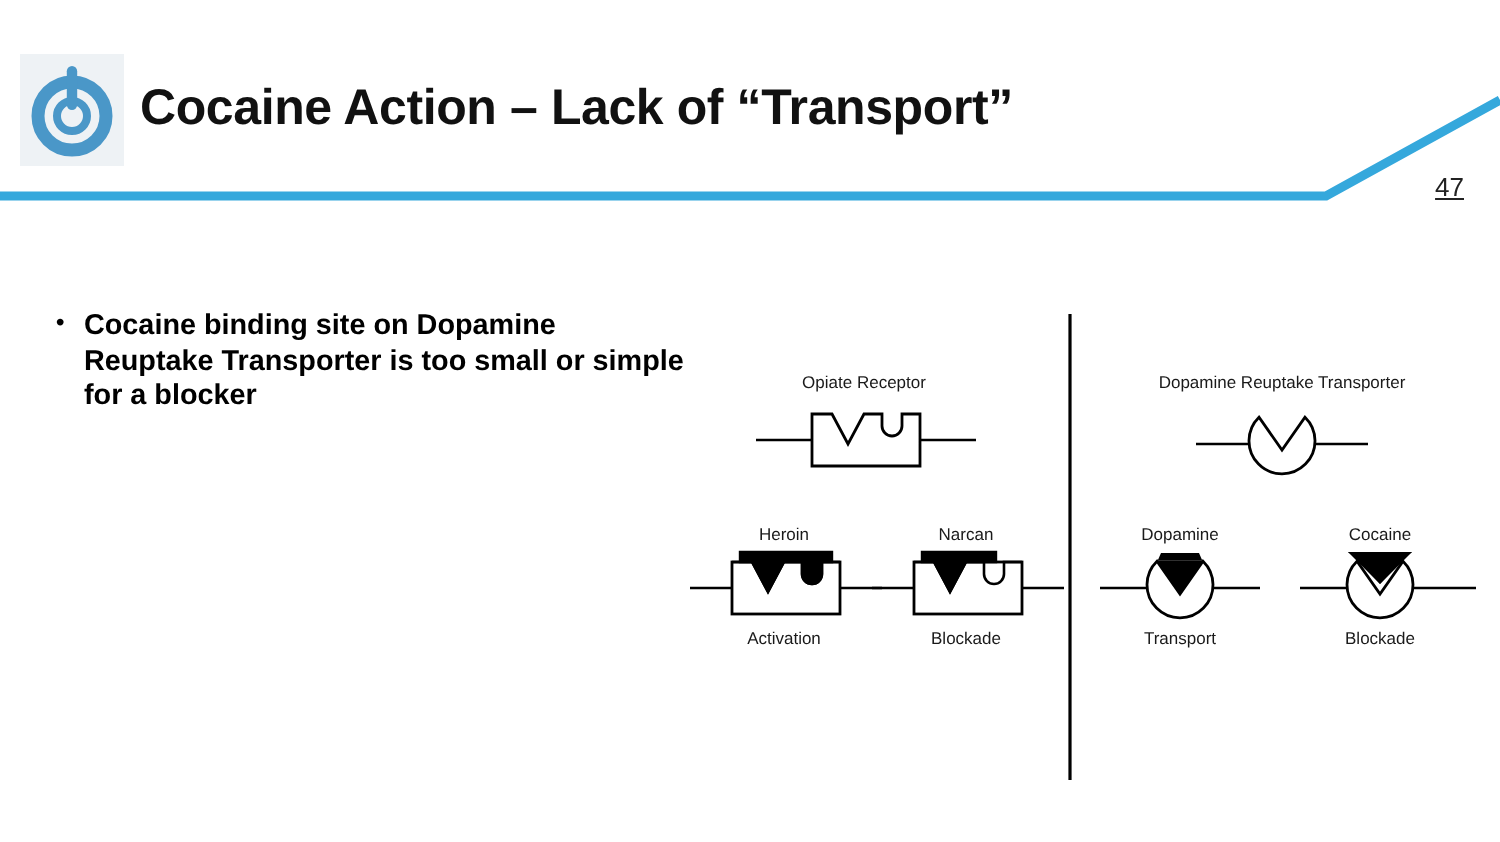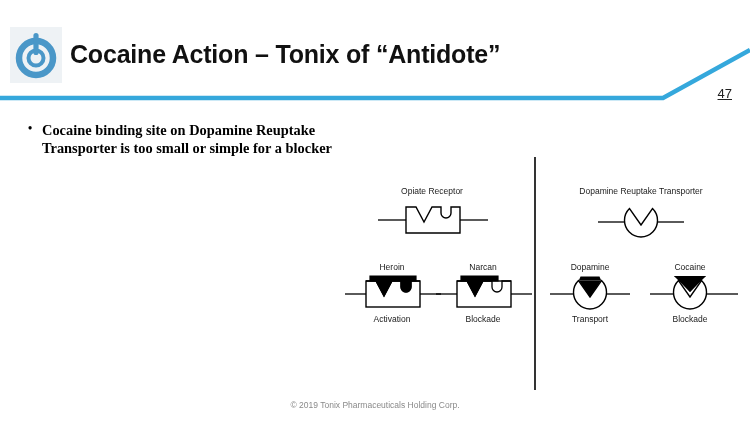--- a/index.html
+++ b/index.html
@@ -55,23 +55,22 @@
     top: 86px;
     font-size: 13px;
     color: #222222;
     text-decoration: underline;
   }
 
   
   #bullets {
     position: absolute;
     left: 26px;
-    top: 122px;
+    top: 155px;
     width: 320px;
-    font-family: Liberation Serif, serif;
   }
   .b1 {
     position: relative;
     padding-left: 16px;
     font-size: 14.4px;
     font-weight: bold;
     color: #000000;
     line-height: 1.22;
     margin-bottom: 4px;
   }
@@ -127,21 +126,21 @@
 <div id="slide">
 
   <div id="logo-box">
     <svg width="52" height="56" viewBox="0 0 52 56">
       <circle cx="26" cy="31" r="17" fill="none" stroke="#4A97C8" stroke-width="6.5"></circle>
       <circle cx="26" cy="31" r="7.5" fill="none" stroke="#4A97C8" stroke-width="4"></circle>
       <rect x="23.4" y="6" width="5.2" height="22" rx="2.6" fill="#4A97C8"></rect>
     </svg>
   </div>
 
-  <div id="slide-title">Cocaine Action – Tonix of “Antidote”</div>
+  <div id="slide-title">Cocaine Action – Lack of “Transport”</div>
 
   <svg id="header-rule" viewBox="0 0 750 72">
     <polyline points="0,68 663,68 750,20" fill="none" stroke="#35A8DC" stroke-width="4.5"></polyline>
   </svg>
 
   <div id="page-number">47</div>
 
   <div id="bullets">
     <div class="b1">Cocaine binding site on Dopamine Reuptake Transporter is too small or simple for a blocker</div>
     <div class="group-gap"></div>
@@ -212,15 +211,14 @@
         <path d="M338.5,128.6 A16.5,16.5 0 1 0 361.5,128.6 L350,145 Z" fill="#ffffff" stroke="#000000" stroke-width="1.4" stroke-linejoin="miter"></path>
 
         <path d="M334,124 L366,124 L350,140 Z" fill="#000000"></path>
         <path d="M334,124 L338,127 L350,140 L362,127 L366,124 Z" fill="#000000"></path>
         <text x="350" y="170" font-family="&quot;Liberation Sans&quot;, sans-serif" font-size="8.5" text-anchor="middle" fill="#1a1a1a">Blockade</text>
       </g>
 
     </svg>
   </div>
 
-  <div id="footer">© 2019 Tonix Pharmaceuticals Holding Corp.</div>
 
 </div>
 
 </body></html>

